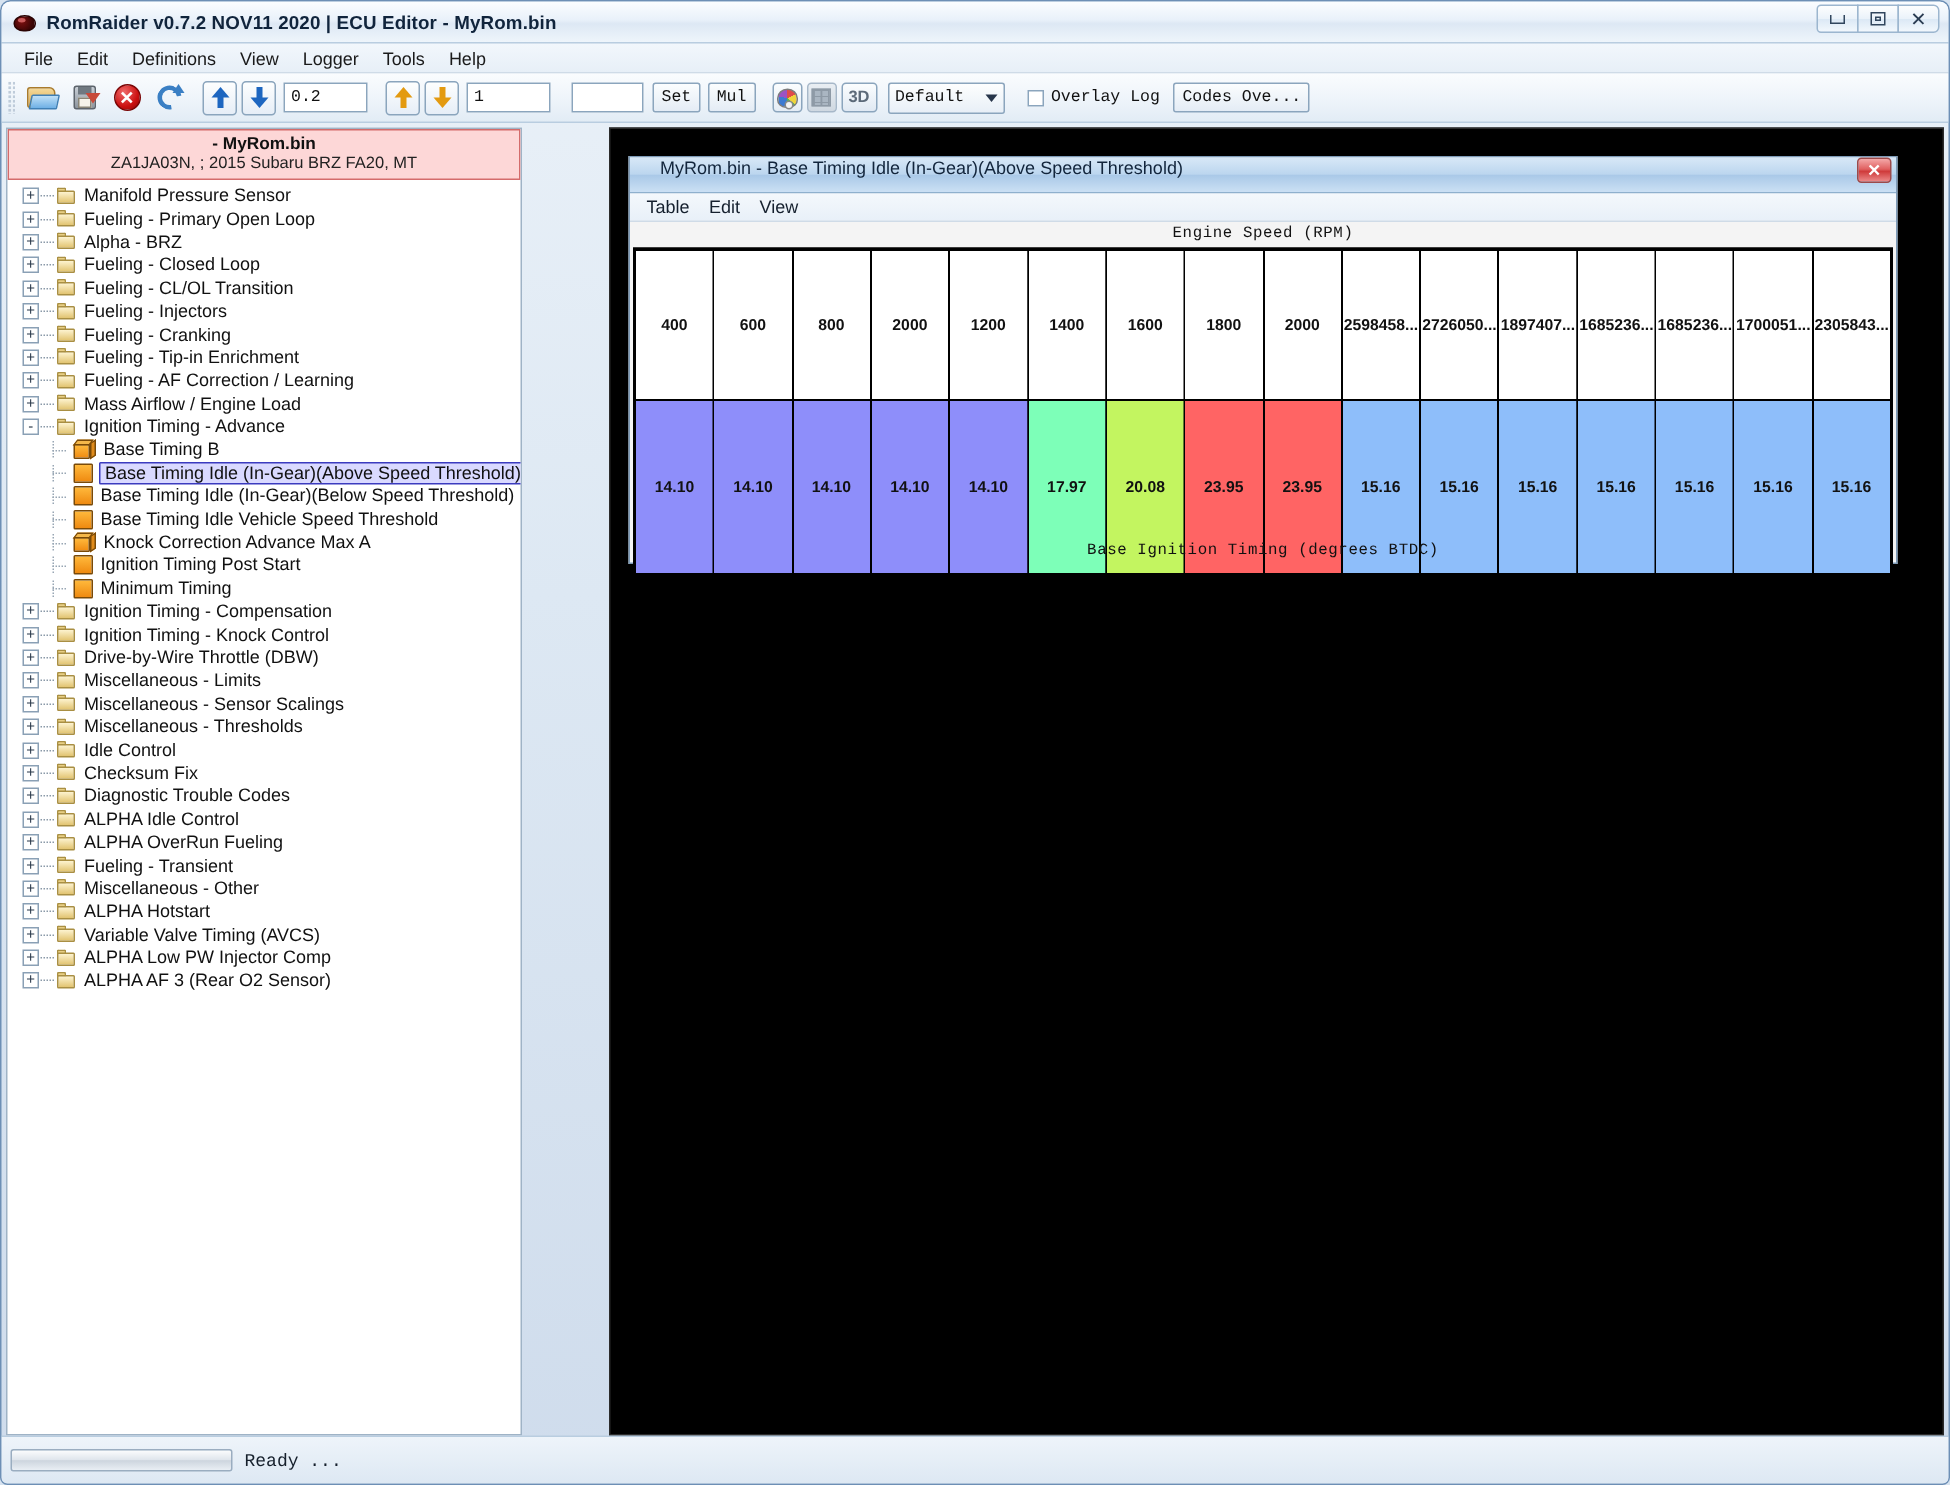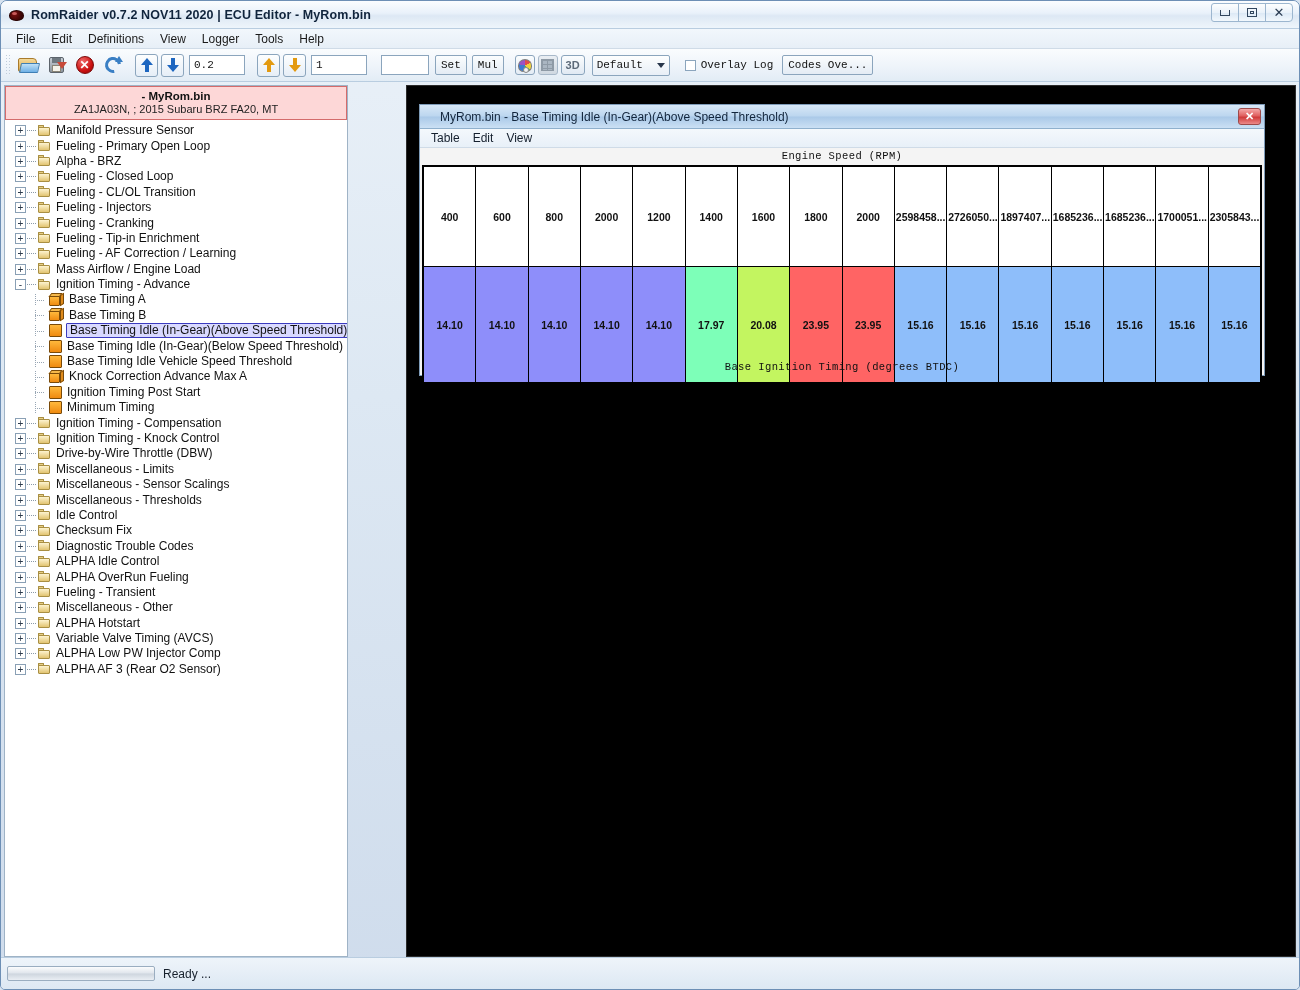--- a/index.html
+++ b/index.html
@@ -193,21 +193,21 @@
     background:#000; border:1px solid #2b2b2b;
   }
 
   
   #tablewin {
     position:absolute; left:12px; top:18px; width:846px; height:272px;
     border:1px solid #7e9bb8; background:#f2f6fa;
     box-shadow: 2px 2px 6px rgba(0,0,0,.45);
   }
   #tablewin .twtitle {
-    height:24px; display:flex; align-items:center; justify-content:space-between;
+    height:24px; display:flex; justify-content:space-between;
     background:linear-gradient(180deg,#d8e8f7 0%,#bcd6ef 48%,#aac9e8 52%,#cbe0f4 100%);
     padding-left:20px; padding-right:3px;
     border-bottom:1px solid #8fb0cd;
   }
   #tablewin .twtitle .t { font-size:12px;color:#12253c; }
   .twclose{
     width:23px;height:17px;border:1px solid #9c4a4a;border-radius:3px;
     background:linear-gradient(180deg,#f4a8a8 0%,#e06060 45%,#cf3b3b 55%,#ec8a8a 100%);
     color:#fff;font-size:11px;font-weight:700;display:flex;align-items:center;justify-content:center;
   }
@@ -236,21 +236,21 @@
   #statusbar{
     position:absolute;left:0;right:0;bottom:0;height:32px;
     background:linear-gradient(180deg,#eef4fa,#dde8f3);
     border-top:1px solid #b9cde0; display:flex; align-items:center; padding:0 6px;
   }
   #progress{
     width:148px;height:15px;border:1px solid #9aadc0;border-radius:2px;
     background:linear-gradient(180deg,#fbfcfd 0%,#dfe5ec 48%,#cdd5de 52%,#e9eef4 100%);
     margin-right:8px;
   }
-  #statustext{font-size:12px;color:#16202c;}
+  #statustext{font-size:12px;color:#16202c;font-family:Liberation Mono, monospace;}
 </style>
 </head>
 <body>
 
 <div id="app">
 
   <div id="titlebar">
     <div class="appicon">
       <div class="disc"></div>
         <div class="glint"></div>
@@ -465,30 +465,20 @@
             <span class="lbl">Mass Airflow / Engine Load</span>
           </div>
           <div class="tnode">
             <span class="toggle">-</span>
             <span class="dots"></span>
             <span class="icn-folder">
               <i class="tab"></i>
               <i class="bd"></i>
             </span>
             <span class="lbl">Ignition Timing - Advance</span>
-          </div>
-          <div class="tnode">
-            <span style="width: 14px; flex: 0 0 auto;"></span>
-            <span class="childline"></span>
-            <span class="icn-cube">
-              <i class="top"></i>
-              <i class="side"></i>
-              <i class="face"></i>
-            </span>
-            <span class="lbl">Base Timing A</span>
           </div>
           <div class="tnode">
             <span style="width: 14px; flex: 0 0 auto;"></span>
             <span class="childline"></span>
             <span class="icn-cube">
               <i class="top"></i>
               <i class="side"></i>
               <i class="face"></i>
             </span>
             <span class="lbl">Base Timing B</span>

